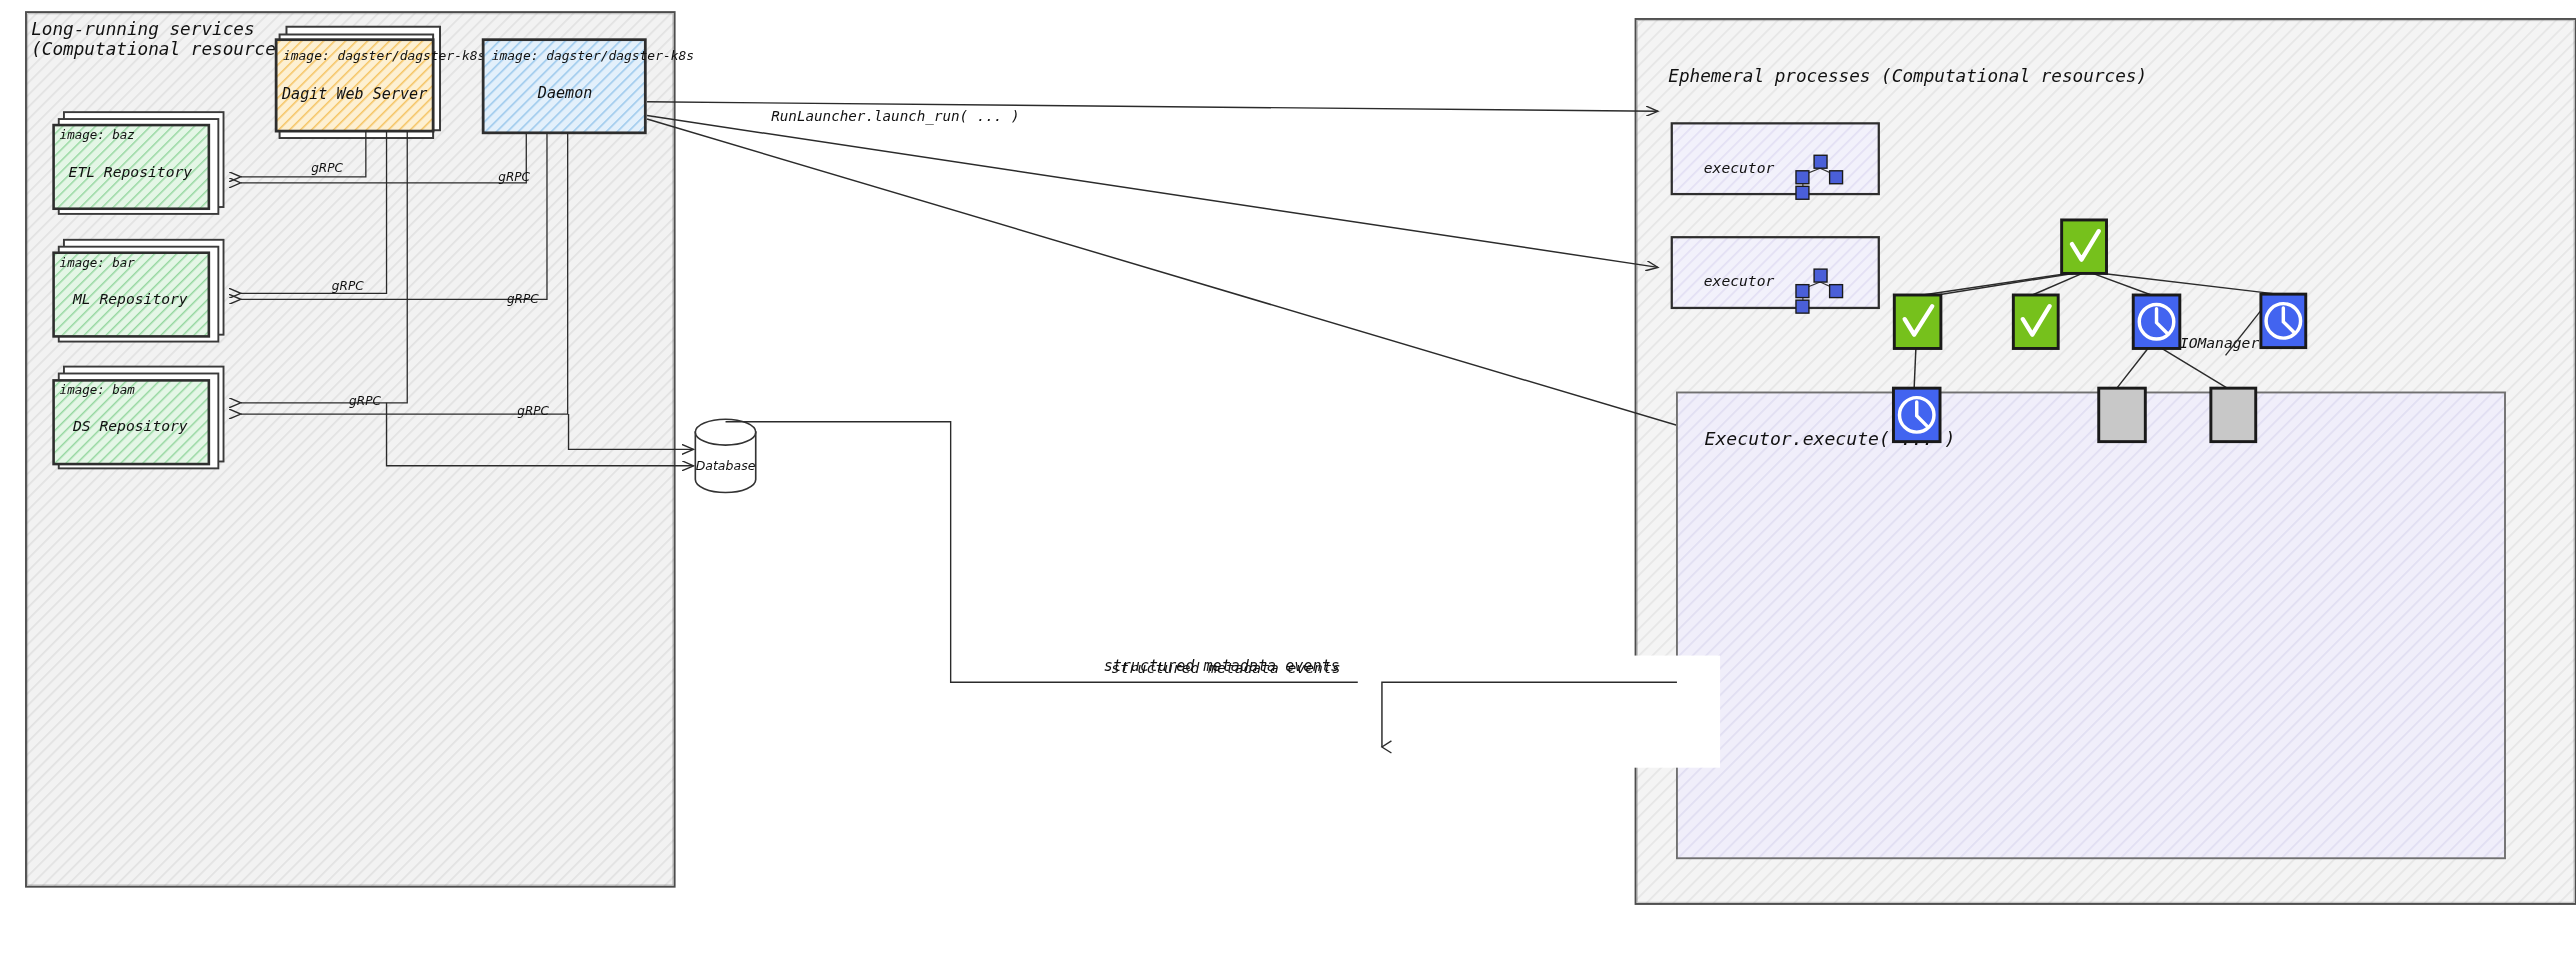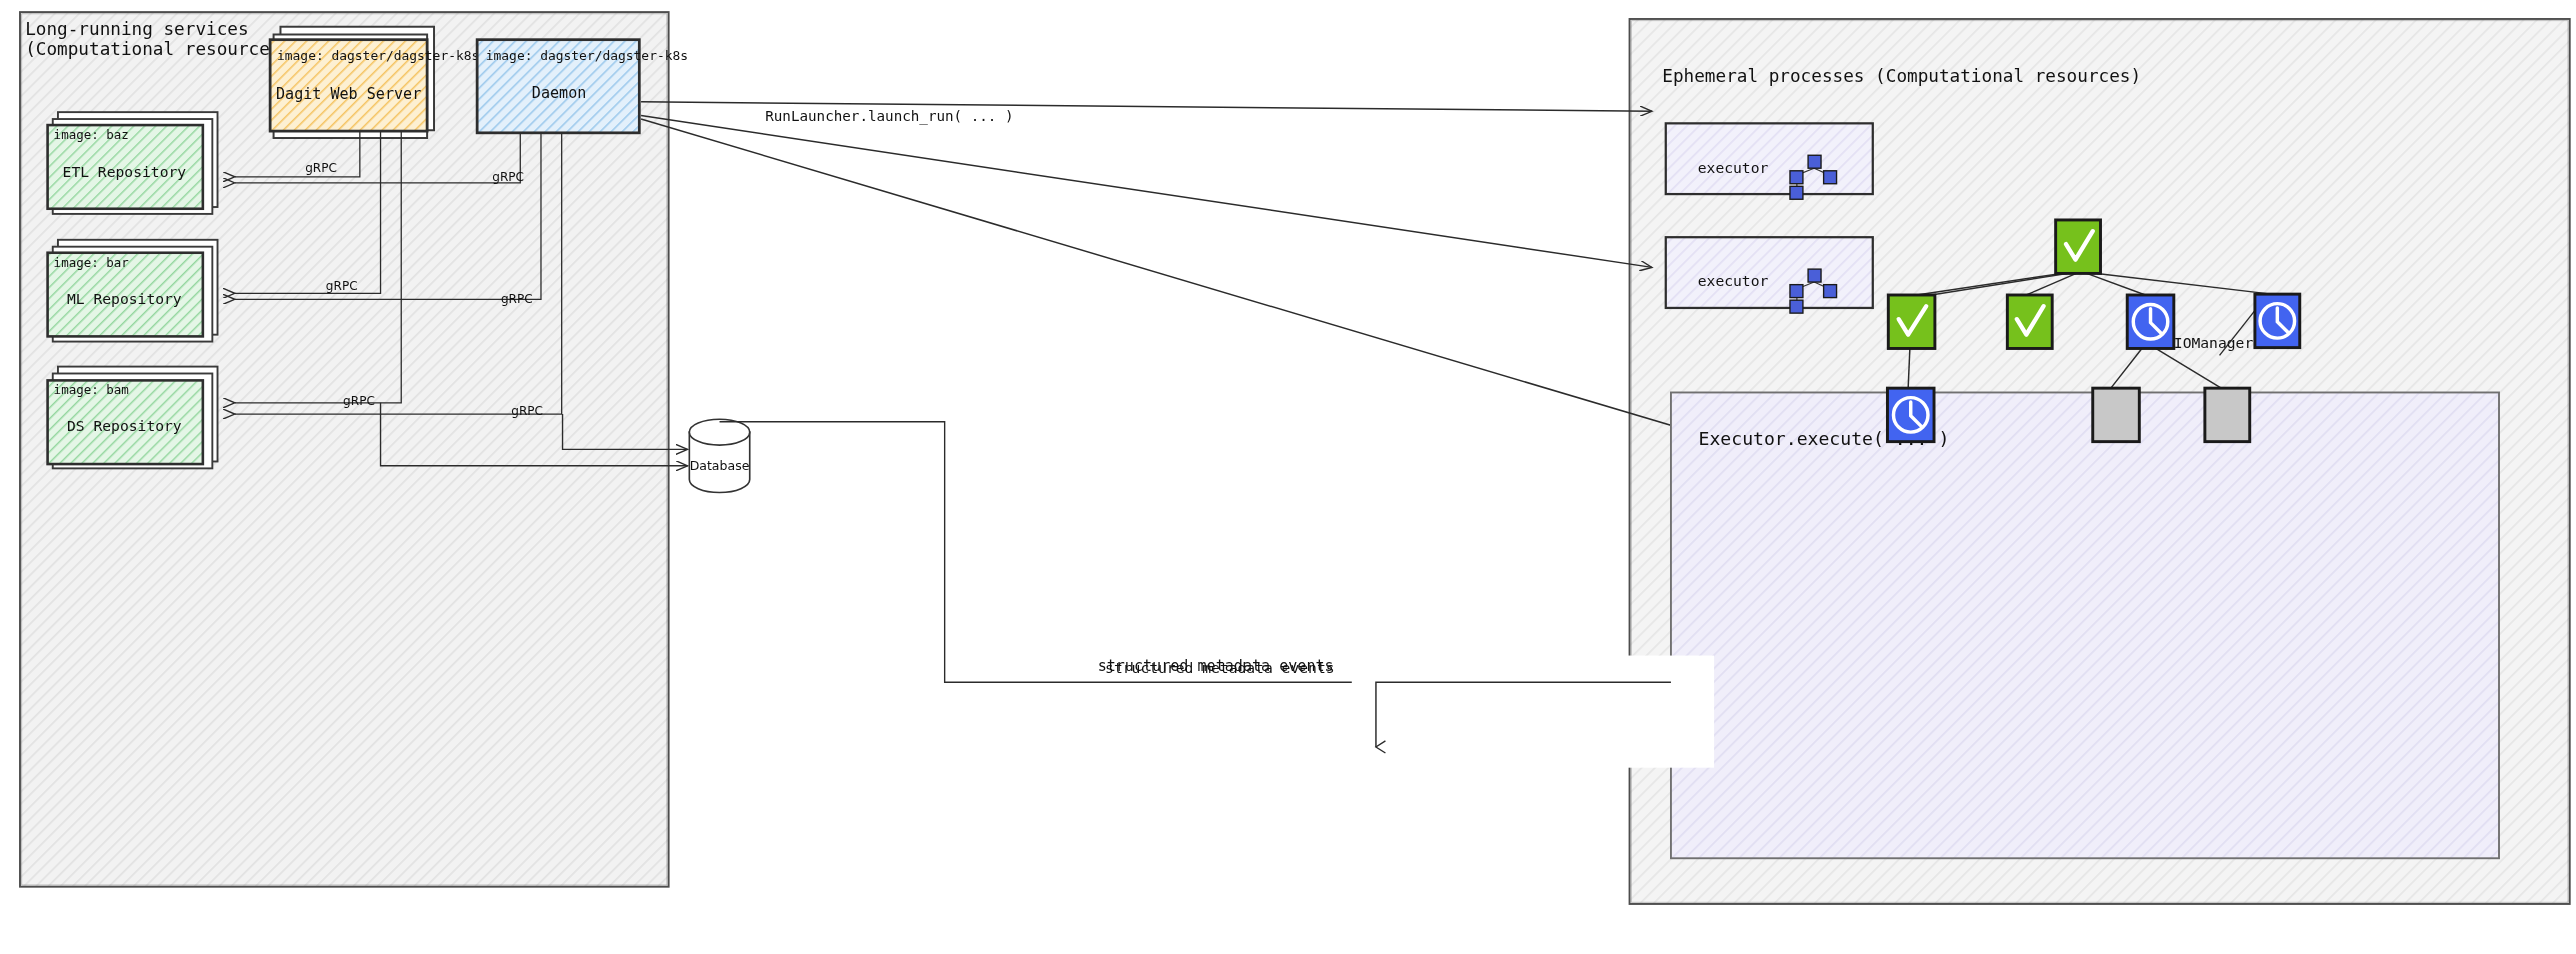--- a/index.html
+++ b/index.html
@@ -1,21 +1,21 @@
 <!DOCTYPE html>
 <html style="font-size:14px"><head>
 <meta charset="utf-8">
 <title>Dagster Deployment Architecture</title>
 <style>
   html,body{margin:0;padding:0;background:#ffffff;}
   body{
     font-family:"DejaVu Sans Mono", monospace;
     width:2576px;height:954px;position:relative;overflow:hidden;
   }
-  #stage{position:absolute;left:6px;top:0;width:2484px;height:954px;}
+  #stage{position:absolute;left:12px;top:0;width:2484px;height:954px;font-style:italic;}
   svg.layer{position:absolute;left:0;top:0;width:2576px;height:954px;}
   .hid{display:none;}
 </style>
 </head>
 <body>
 
 <div id="stage">
 
 <svg class="layer" viewBox="0 0 2986 1106" xmlns="http://www.w3.org/2000/svg">
   <defs>

